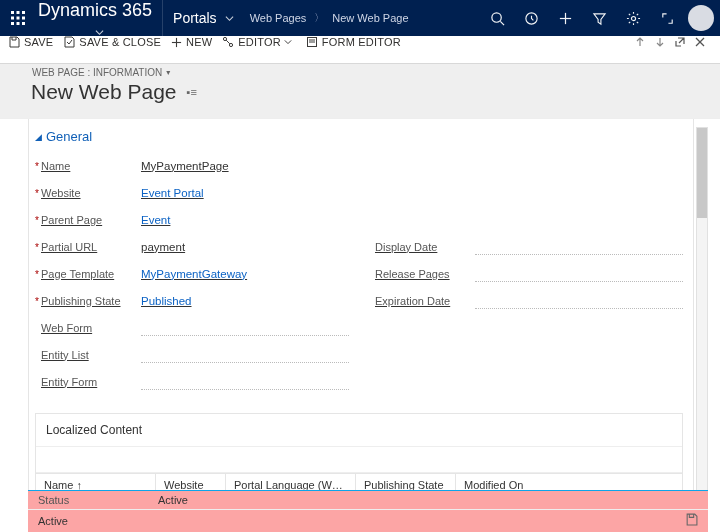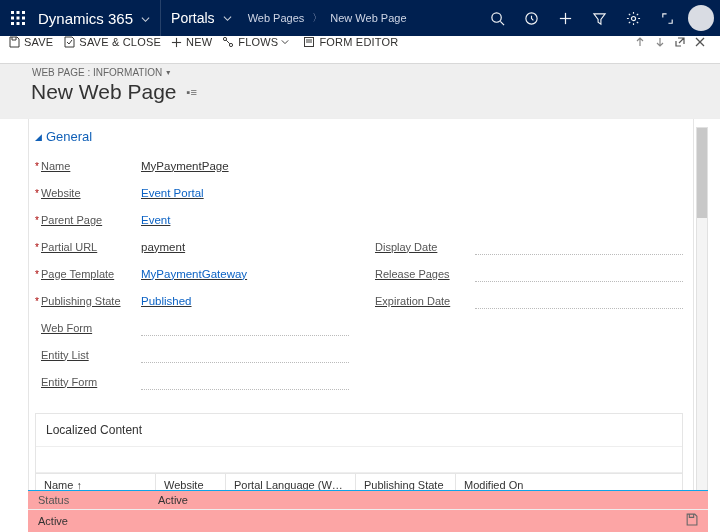--- a/index.html
+++ b/index.html
@@ -4,21 +4,21 @@
 <style>
   * { margin: 0; padding: 0; box-sizing: border-box; }
   body { font-family: "Segoe UI", Tahoma, sans-serif; font-size: 12px; color: #333; background: #fff; width: 720px; height: 532px; overflow: hidden; position: relative; }
 
   
   .topnav { height: 36px; background: #002050; color: #fff; display: flex; align-items: center; padding: 0 6px 0 0; }
   .nav-left { display: flex; align-items: center; height: 100%; }
   .waffle { width: 36px; height: 36px; display: flex; align-items: center; justify-content: center; cursor: pointer; }
   .waffle svg { fill: #fff; }
   .nav-tile { height: 36px; display: flex; align-items: center; padding: 0 10px; font-size: 14px; border-left: 1px solid rgba(255,255,255,0.15); cursor: pointer; }
-  .nav-tile.first { border-left: none; padding-left: 2px; font-size:15px;}
+  .nav-tile.first { border-left: none; padding-left: 2px; font-size:18px;flex-direction:column;}
   .nav-chev { margin-left: 8px; opacity: .8; }
   .bc-item { font-size: 11px; color: #cfd6e6; display: flex; align-items: center; padding: 0 6px; cursor: pointer; }
   .bc-sep { color: #9aa7c7; padding: 0 2px; font-size: 10px; }
   .nav-right { margin-left: auto; display: flex; align-items: center; height: 100%; }
   .nav-ico { width: 34px; height: 36px; display: flex; align-items: center; justify-content: center; cursor: pointer; opacity:.95;}
   .nav-ico svg { stroke: #fff; fill: none; }
   .avatar { width: 26px; height: 26px; border-radius: 50%; background: #d9dce3; margin-left:4px; cursor:pointer; }
 
   
   .cmdbar { height: 28px; border-bottom: 1px solid #d8d8d8; display: flex; align-items: flex-start; padding: 0 8px; font-size: 11px; color: #323130; }
@@ -178,21 +178,21 @@
     <span class="t">NEW</span>
   </div>
   <div class="cmd">
     <span class="ic">
         <svg width="12" height="12" viewBox="0 0 12 12">
           <circle cx="3" cy="3" r="1.6" stroke-width="1"></circle>
           <circle cx="9" cy="9" r="1.6" stroke-width="1"></circle>
           <path d="M4.2 4.2 L7.8 7.8" stroke-width="1"></path>
         </svg>
       </span>
-    <span class="t">FLOWS</span>
+    <span class="t">EDITOR</span>
     <span class="ic" style="margin-left:3px">
         <svg width="8" height="8" viewBox="0 0 10 10">
           <path d="M1 3 L5 7 L9 3" stroke-width="1.2"></path>
         </svg>
       </span>
   </div>
   <div class="cmd">
     <span class="ic">
         <svg width="12" height="12" viewBox="0 0 12 12">
           <rect x="1.5" y="1.5" width="9" height="9" stroke-width="1"></rect>

